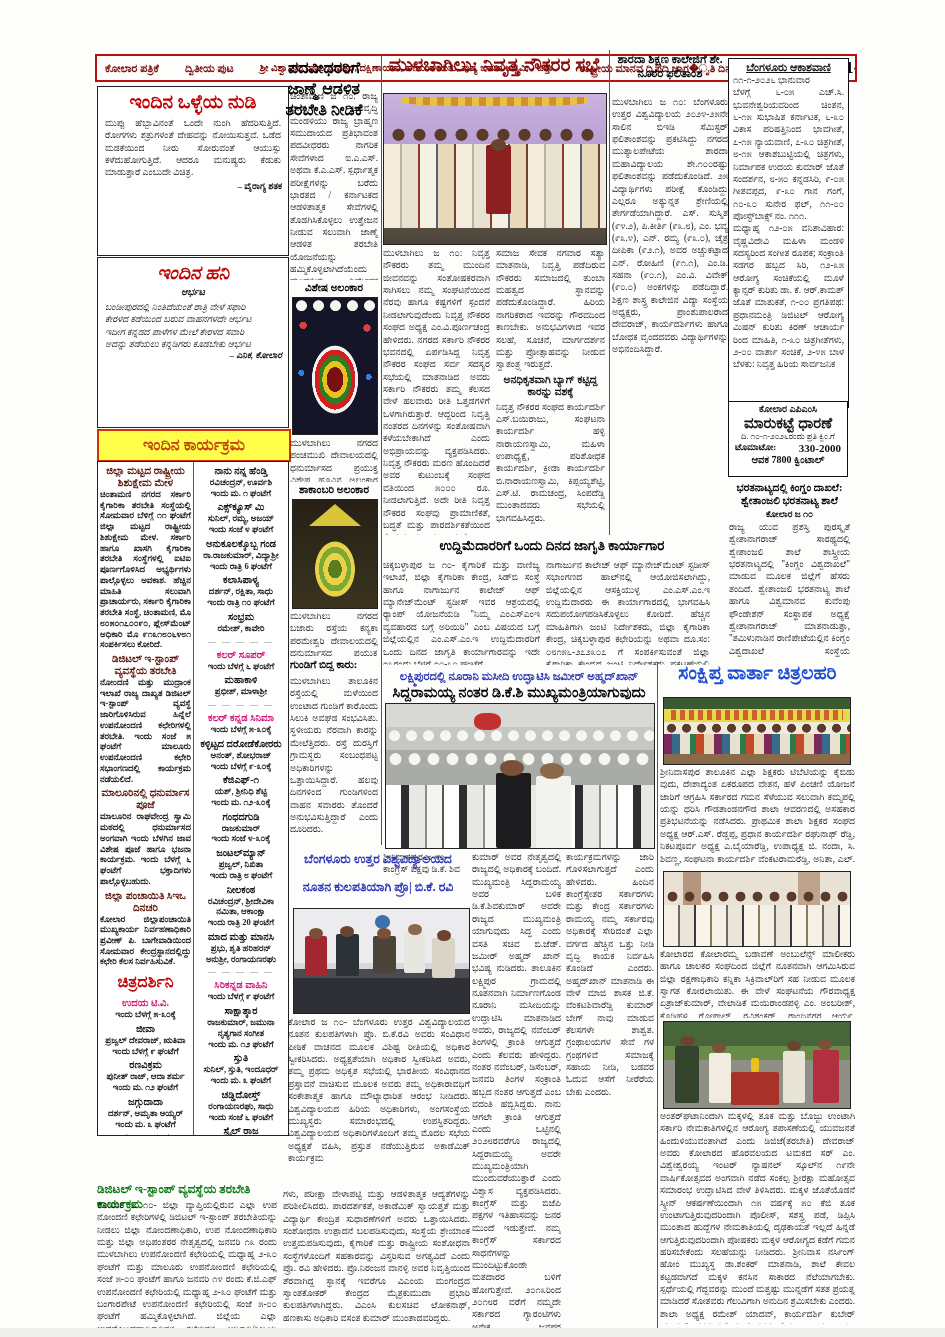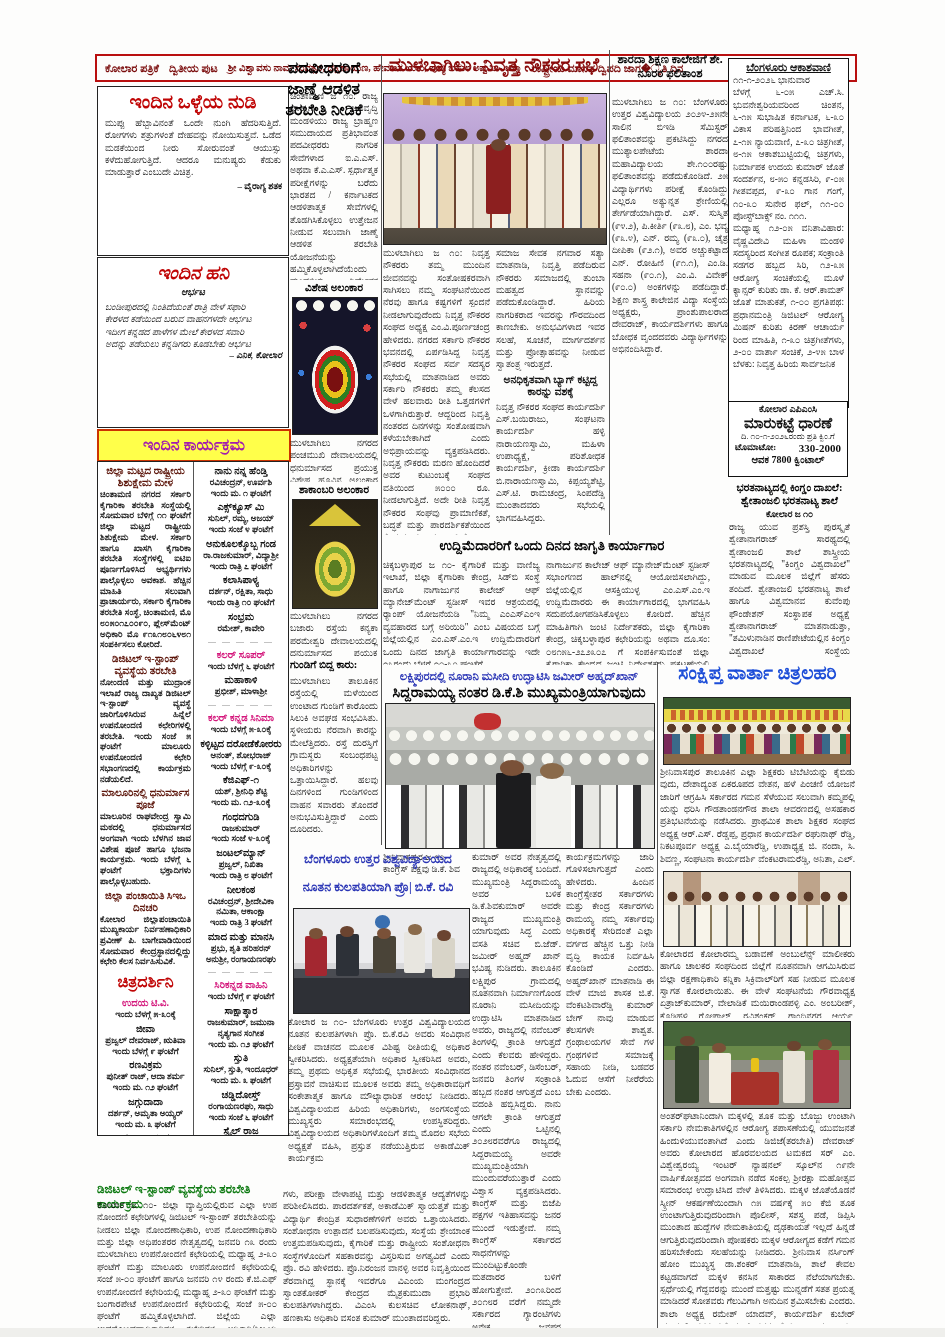--- a/index.html
+++ b/index.html
@@ -3,28 +3,28 @@
 <meta charset="utf-8">
 <style>
   html,body{margin:0;padding:0;background:#ffffff;}
   .page{position:relative;width:945px;height:1337px;background:#fdfdfc;overflow:hidden;
         font-family:"Liberation Serif","DejaVu Serif",serif;color:#111;}
   .abs{position:absolute;}
   .jt{text-align:justify;font-size:9.3px;line-height:1.33;overflow:hidden;word-break:break-word;}
   .ctr{text-align:center;}
   .rule-v{position:absolute;width:1px;background:#555;}
   
-  .hdr{border:2px solid #b90f0f;display:flex;align-items:center;gap:10px;
+  .hdr{border:2px solid #b90f0f;display:flex;align-items:center;gap:26px;
        padding:0 8px;font-weight:bold;color:#7a0c0c;font-size:11px;white-space:nowrap;overflow:hidden;}
   .hdr .date{color:#000;font-size:16px;margin-left:auto;}
   
   .box{border:1.5px solid #222;background:#fff;overflow:hidden;}
   .box-title{color:#c00606;font-weight:bold;font-size:19px;text-align:center;padding-top:4px;}
   .attrib{text-align:right;font-weight:bold;font-size:9px;padding-right:6px;}
-  .yellowbar{background:#ffff4a;border:2px solid #cc3300;color:#a21caf;font-weight:bold;
+  .yellowbar{background:#ffff4a;border:2px solid #cc3300;color:#c2410c;font-weight:bold;
              font-size:16px;text-align:center;line-height:27px;overflow:hidden;}
   
   .plist{display:flex;flex-direction:column;gap:3px;overflow:hidden;}
   .entry{text-align:center;}
   .entry .et{font-weight:bold;font-size:9.8px;color:#111;}
   .entry .ed{font-size:8.6px;white-space:pre-line;line-height:1.25;color:#222;font-weight:bold;}
   .entry.k-story .et{color:#5c150a;font-size:10.3px;}
   .entry.k-story .ed{text-align:justify;}
   .entry.k-section .et{color:#c00606;font-size:16px;padding:3px 0;}
   .entry.k-channel .et{color:#d4187c;font-size:10px;}
@@ -154,21 +154,21 @@
 
         <div class="entry k-movie">
           <div class="et">ಎಕ್ಸ್‌ಕ್ಯೂಸ್ ಮಿ</div>
           <div class="ed">ಸುನಿಲ್, ರಮ್ಯ, ಅಜಯ್
 ಇಂದು ಸಂಜೆ ೪ ಘಂಟೆಗೆ</div>
         </div>
 
         <div class="entry k-movie">
           <div class="et">ಅನುಕೂಲಕ್ಕೊಬ್ಬ ಗಂಡ</div>
           <div class="ed">ರಾ.ರಾಜಕುಮಾರ್, ವಿದ್ಯಾಶ್ರೀ
-ಇಂದು ರಾತ್ರಿ ೭ ಘಂಟೆಗೆ</div>
+ಇಂದು ರಾತ್ರಿ 6 ಘಂಟೆಗೆ</div>
         </div>
 
         <div class="entry k-movie">
           <div class="et">ಕಲಾಸಿಪಾಳ್ಯ</div>
           <div class="ed">ದರ್ಶನ್, ರಕ್ಷಿತಾ, ಸಾಧು
 ಇಂದು ರಾತ್ರಿ ೧೦ ಘಂಟೆಗೆ</div>
         </div>
 
         <div class="entry k-movie">
           <div class="et">ಸಂಭ್ರಮ</div>
@@ -221,21 +221,21 @@
         <div class="entry k-movie">
           <div class="et">ಜಂಟಲ್‌ಮ್ಯಾನ್</div>
           <div class="ed">ಪ್ರಜ್ವಲ್, ನಿಖಿತಾ
 ಇಂದು ರಾತ್ರಿ ೮ ಘಂಟೆಗೆ</div>
         </div>
 
         <div class="entry k-movie">
           <div class="et">ನೀಲಕಂಠ</div>
           <div class="ed">ರವಿಚಂದ್ರನ್, ಶ್ರೀದೇವಿಕಾ
 ನಮಿತಾ, ಆಕಾಂಕ್ಷಾ
-ಇಂದು ರಾತ್ರಿ 3 ಘಂಟೆಗೆ</div>
+ಇಂದು ರಾತ್ರಿ 20 ಘಂಟೆಗೆ</div>
         </div>
 
         <div class="entry k-movie">
           <div class="et">ಮಾದ ಮತ್ತು ಮಾನಸಿ</div>
           <div class="ed">ಪ್ರಭು, ಶೃತಿ ಹರಿಹರನ್
 ಅನುಶ್ರೀ, ರಂಗಾಯಣರಘು</div>
         </div>
 
         <div class="entry k-sep">
           <div class="et">— — — — —</div>

